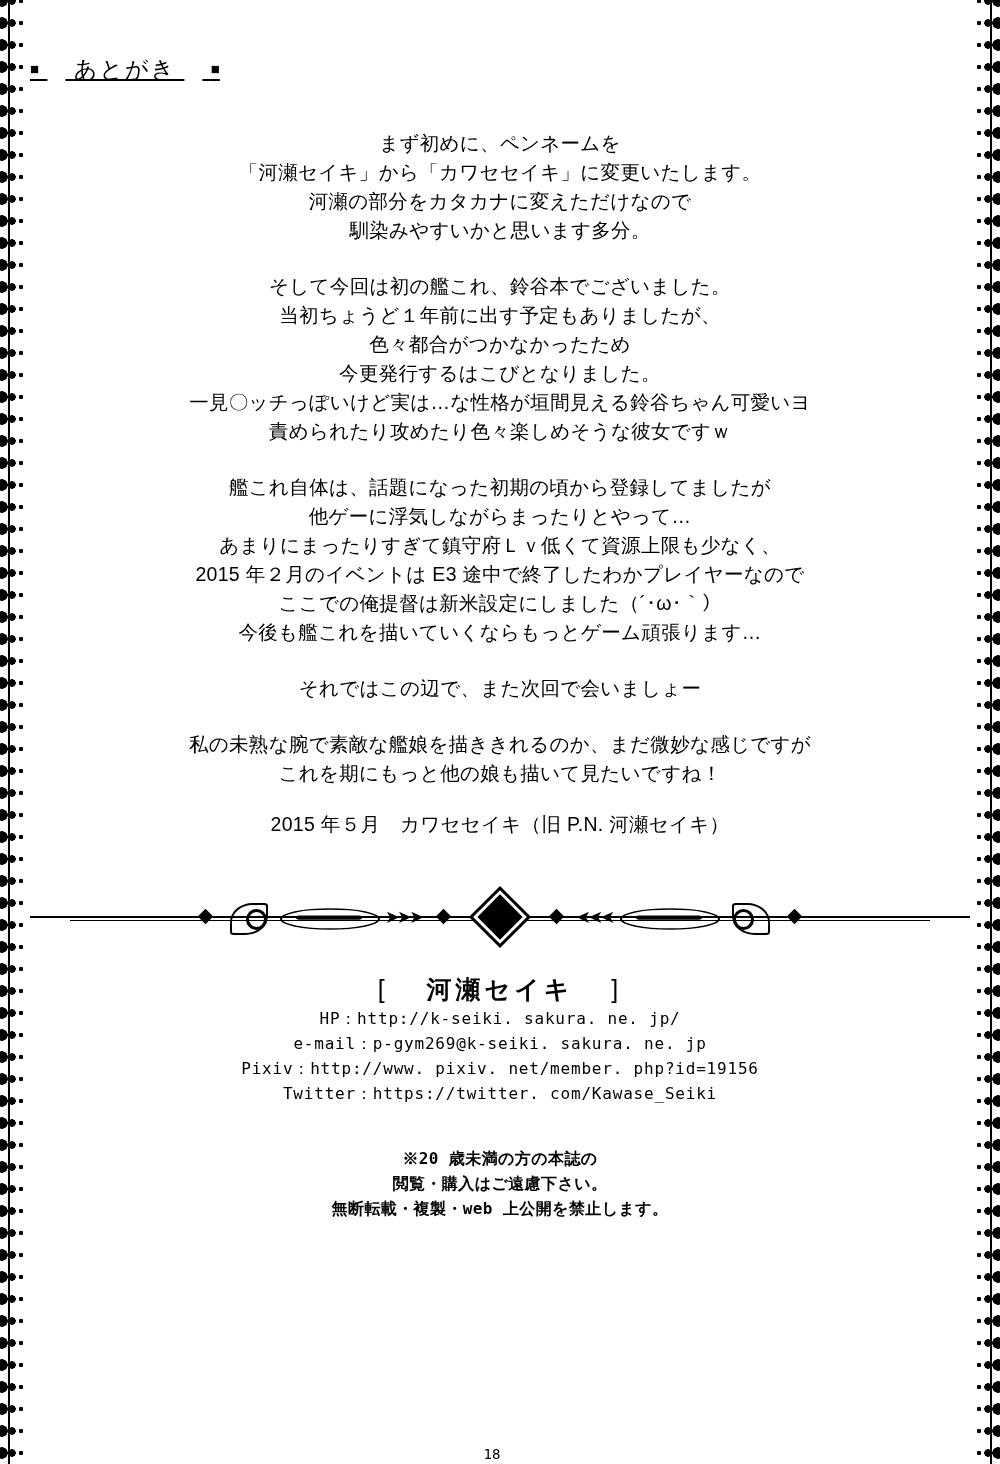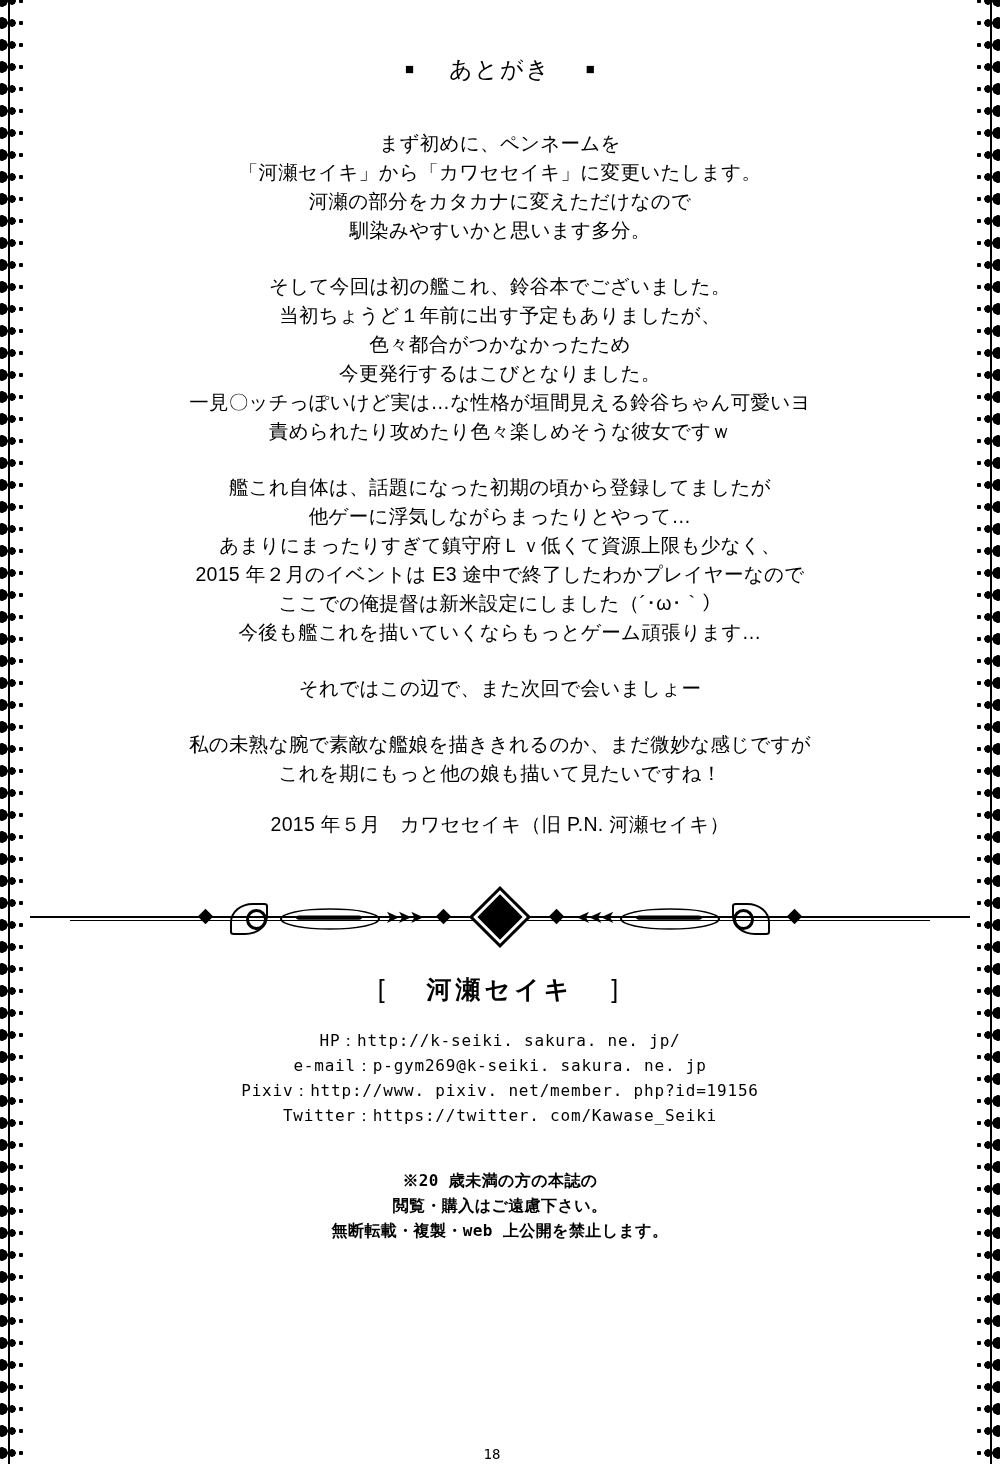--- a/index.html
+++ b/index.html
@@ -62,24 +62,25 @@
   
   .page {
     position: absolute;
     left: 30px;
     right: 30px;
     top: 0;
     bottom: 0;
   }
 
   .section-heading {
-    text-align: center;
+    text-align: left;
     font-size: 23px;
     letter-spacing: 2px;
     font-weight: 500;
+    text-decoration: underline;
   }
   .section-heading .blk {
     font-size: 15px;
     vertical-align: 3px;
     letter-spacing: 0;
   }
   .heading-gap { display: inline-block; width: 18px; }
 
   #afterword-heading { margin-top: 54px; }
 
@@ -210,21 +211,20 @@
     font-family: "DejaVu Sans Mono", monospace;
   }
   #colophon-credits {
     margin-top: 40px;
     font-size: 17.5px;
     line-height: 25px;
     font-weight: bold;
     letter-spacing: 0.5px;
   }
   #colophon-links {
-    margin-top: 22px;
     font-size: 16px;
     line-height: 25px;
     letter-spacing: 0.8px;
   }
   #colophon-notice {
     margin-top: 40px;
     font-size: 16px;
     line-height: 25px;
     font-weight: bold;
     letter-spacing: 0.4px;

